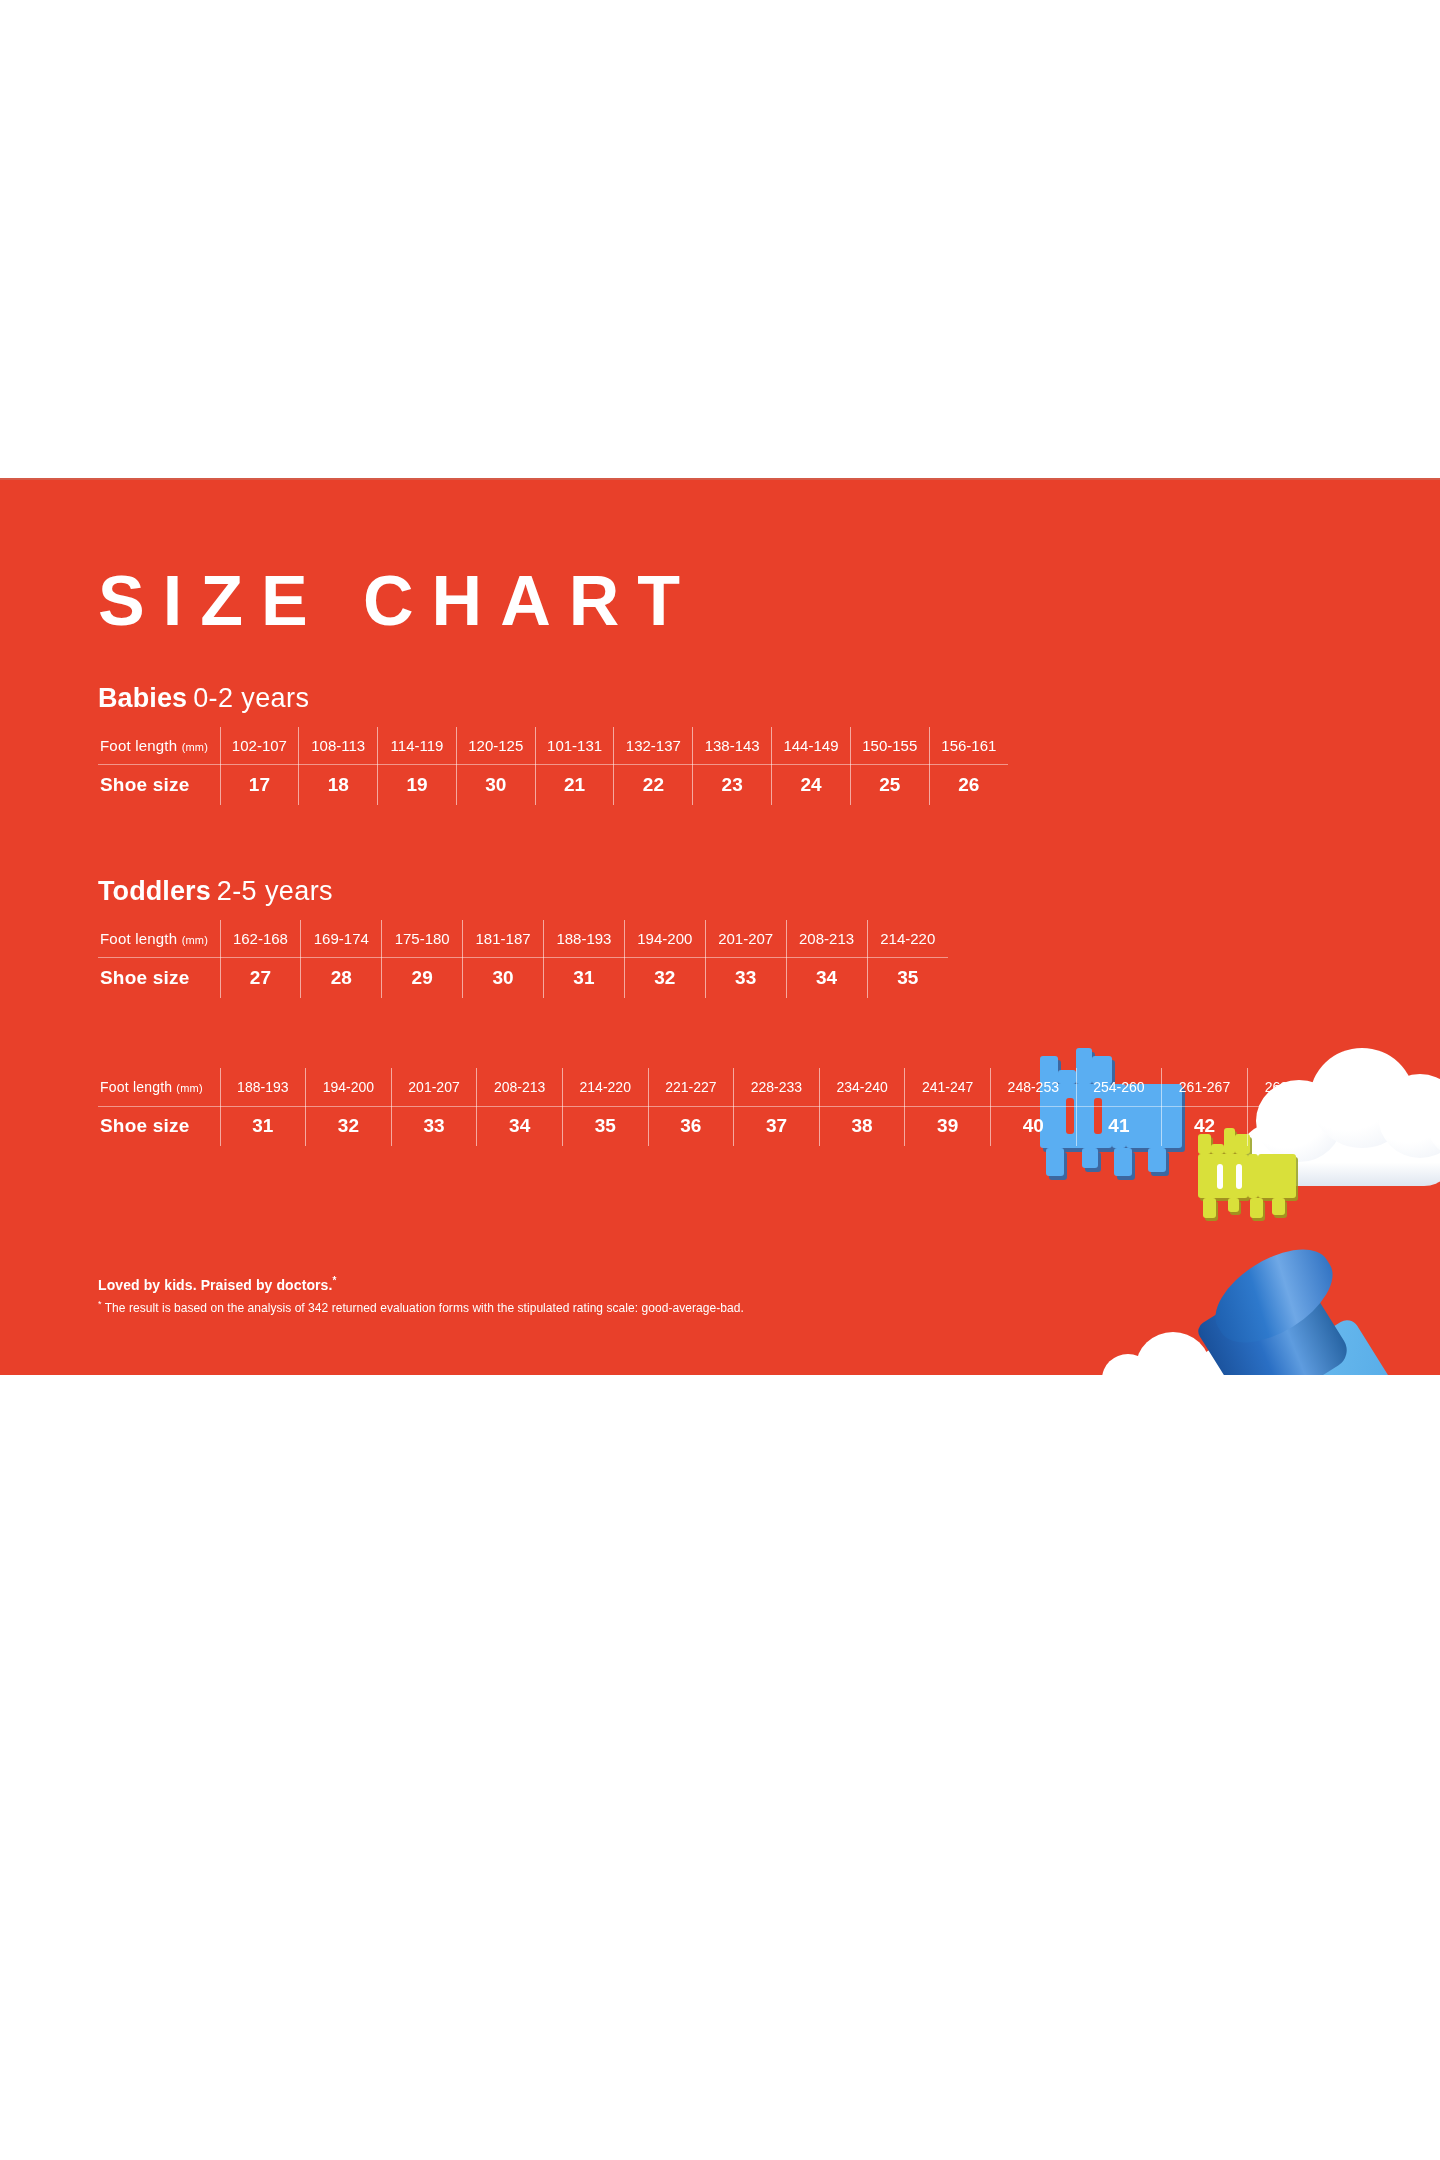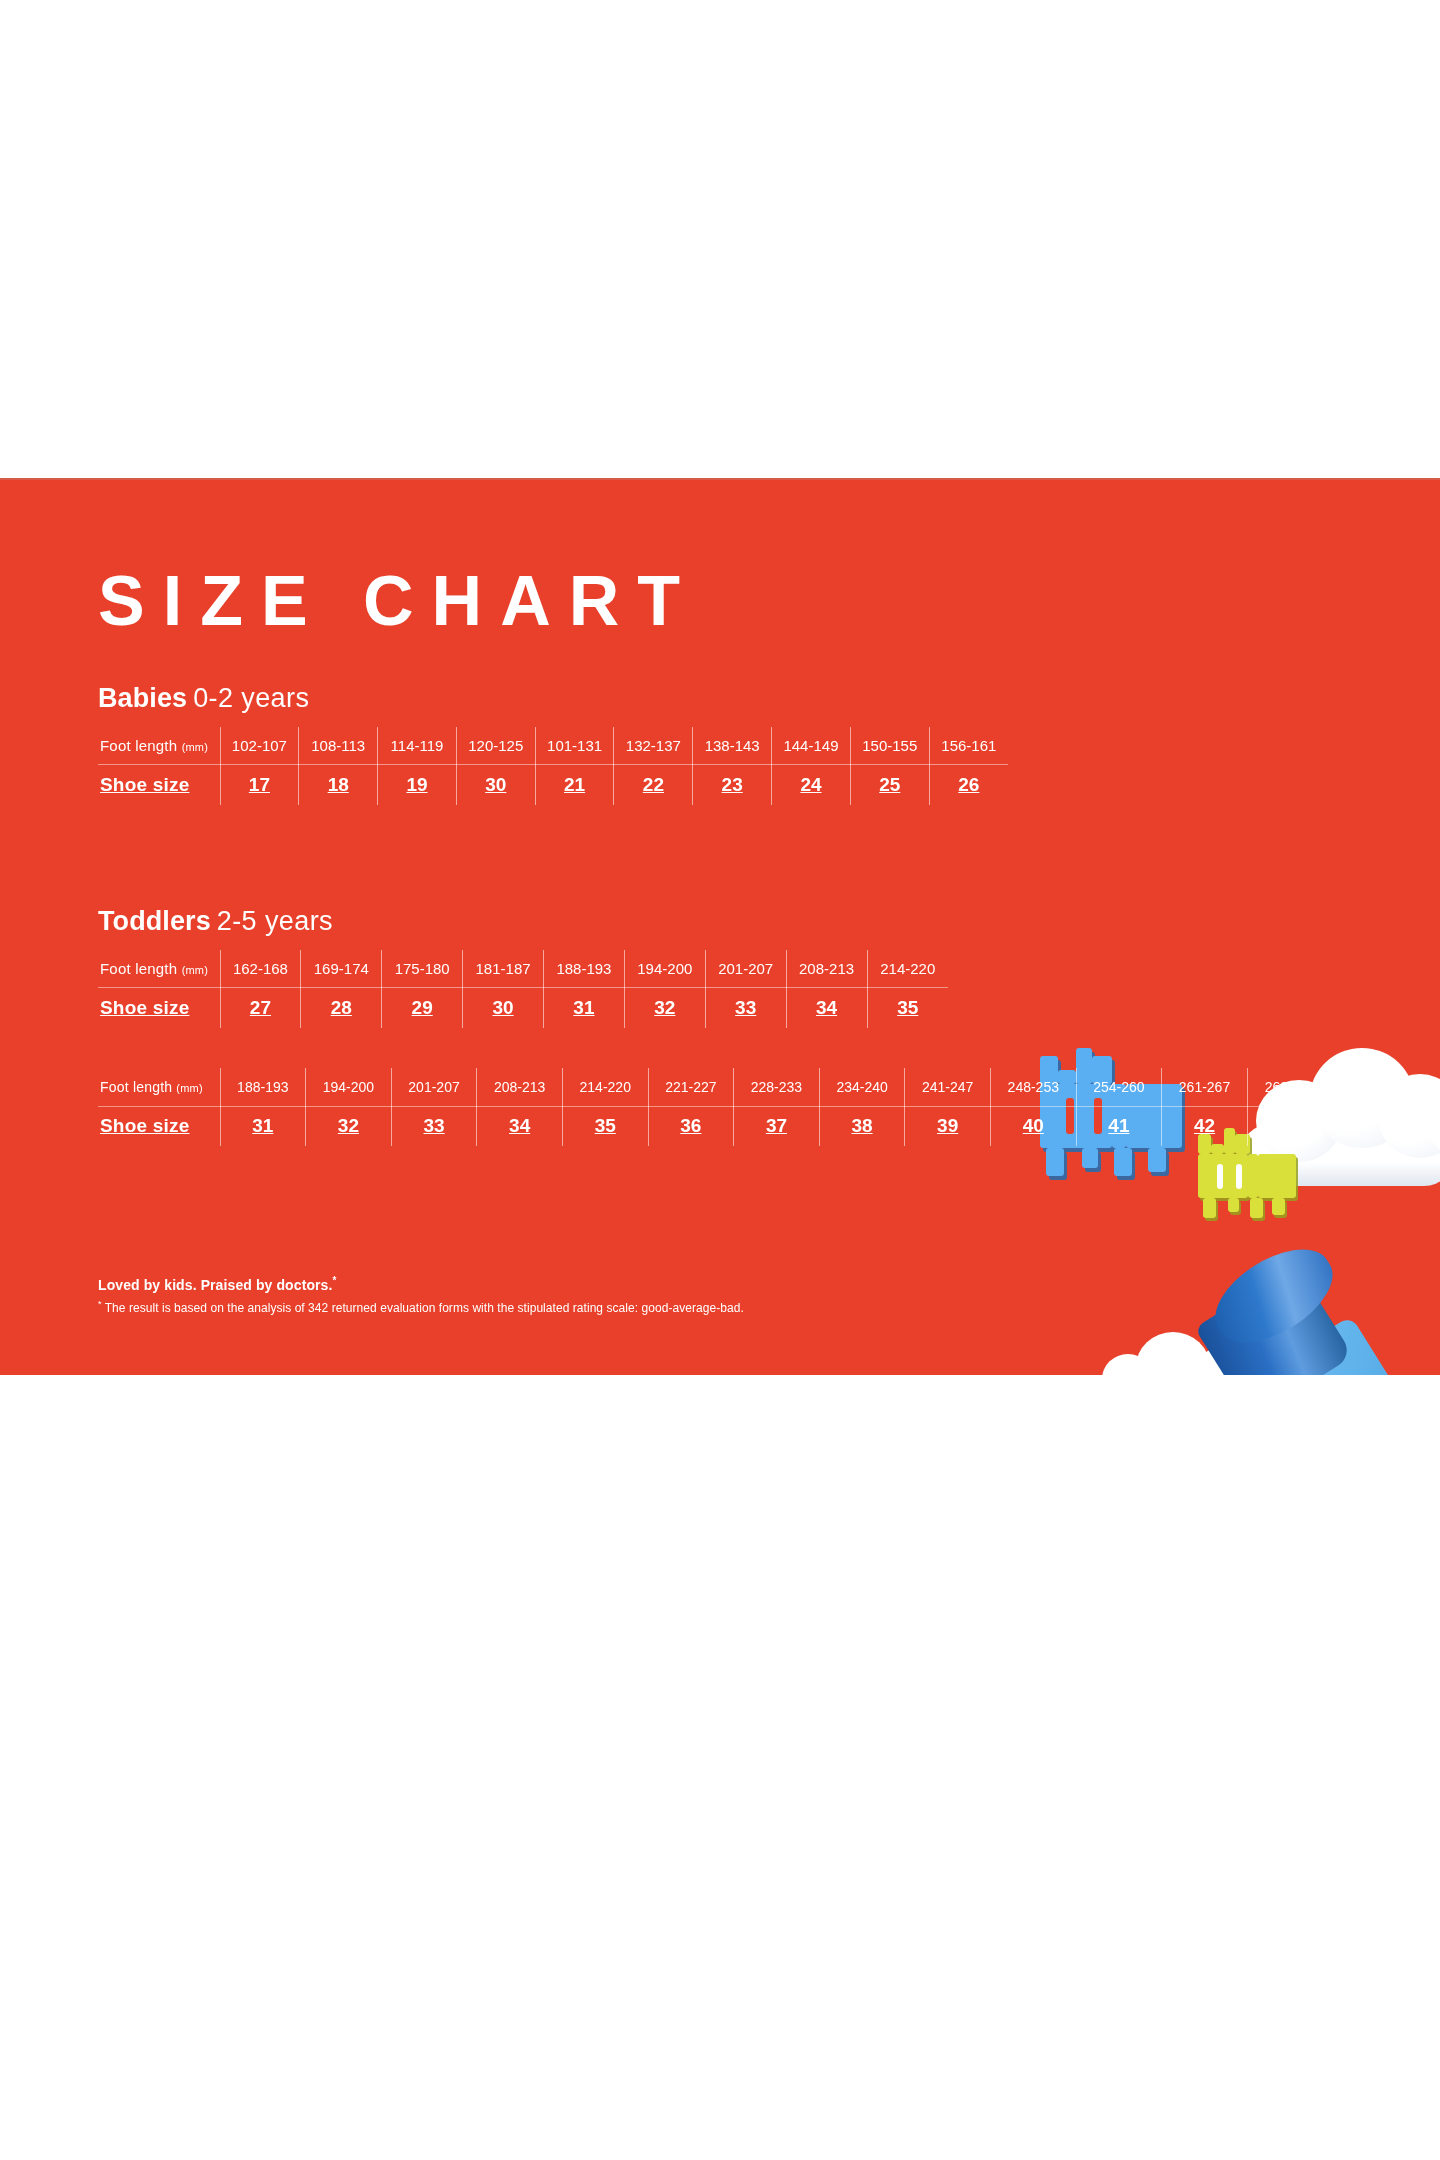--- a/index.html
+++ b/index.html
@@ -28,21 +28,21 @@
   #title {
     position: absolute; left: 98px; top: 566px;
     font-size: 70px; font-weight: bold; color: #ffffff;
     letter-spacing: 18px; line-height: 1;
     white-space: nowrap;
   }
 
   
   .section { position: absolute; }
   #sec-babies   { left: 98px; top: 684px;  width: 1000px; }
-  #sec-toddlers { left: 98px; top: 907px;  width: 1000px; }
+  #sec-toddlers { left: 98px; top: 877px;  width: 1000px; }
   #sec-kids     { left: 98px; top: 1068px; width: 1270px; }
 
   .sec-head {
     white-space: nowrap;
     color: #ffffff;
     font-size: 27px;
     margin-bottom: 13px;
     line-height: 1.1;
   }
   .sec-head .grp { font-weight: bold; letter-spacing: .1px; }
@@ -56,21 +56,21 @@
   }
   table.sizetab td {
     text-align: center;
     vertical-align: middle;
     white-space: nowrap;
     border-right: 1px solid rgba(255,255,255,0.55);
     padding: 0;
   }
   table.sizetab td:last-child { border-right: none; }
   table.sizetab tr.r-foot td { height: 38px; font-size: 15px; font-weight: normal; }
-  table.sizetab tr.r-shoe td { height: 40px; font-size: 19px; font-weight: bold; text-decoration: underline; }
+  table.sizetab tr.r-shoe td { height: 40px; font-size: 19px; font-weight: bold; }
   table.sizetab tr.r-foot td { border-bottom: 1px solid rgba(255,255,255,0.45); }
   table.sizetab td.lbl {
     text-align: left;
     font-size: 17px;
     font-weight: bold;
     padding-left: 2px;
     letter-spacing: .2px;
   }
   table.sizetab td.lbl .unit { font-size: 11px; font-weight: normal; }
 

